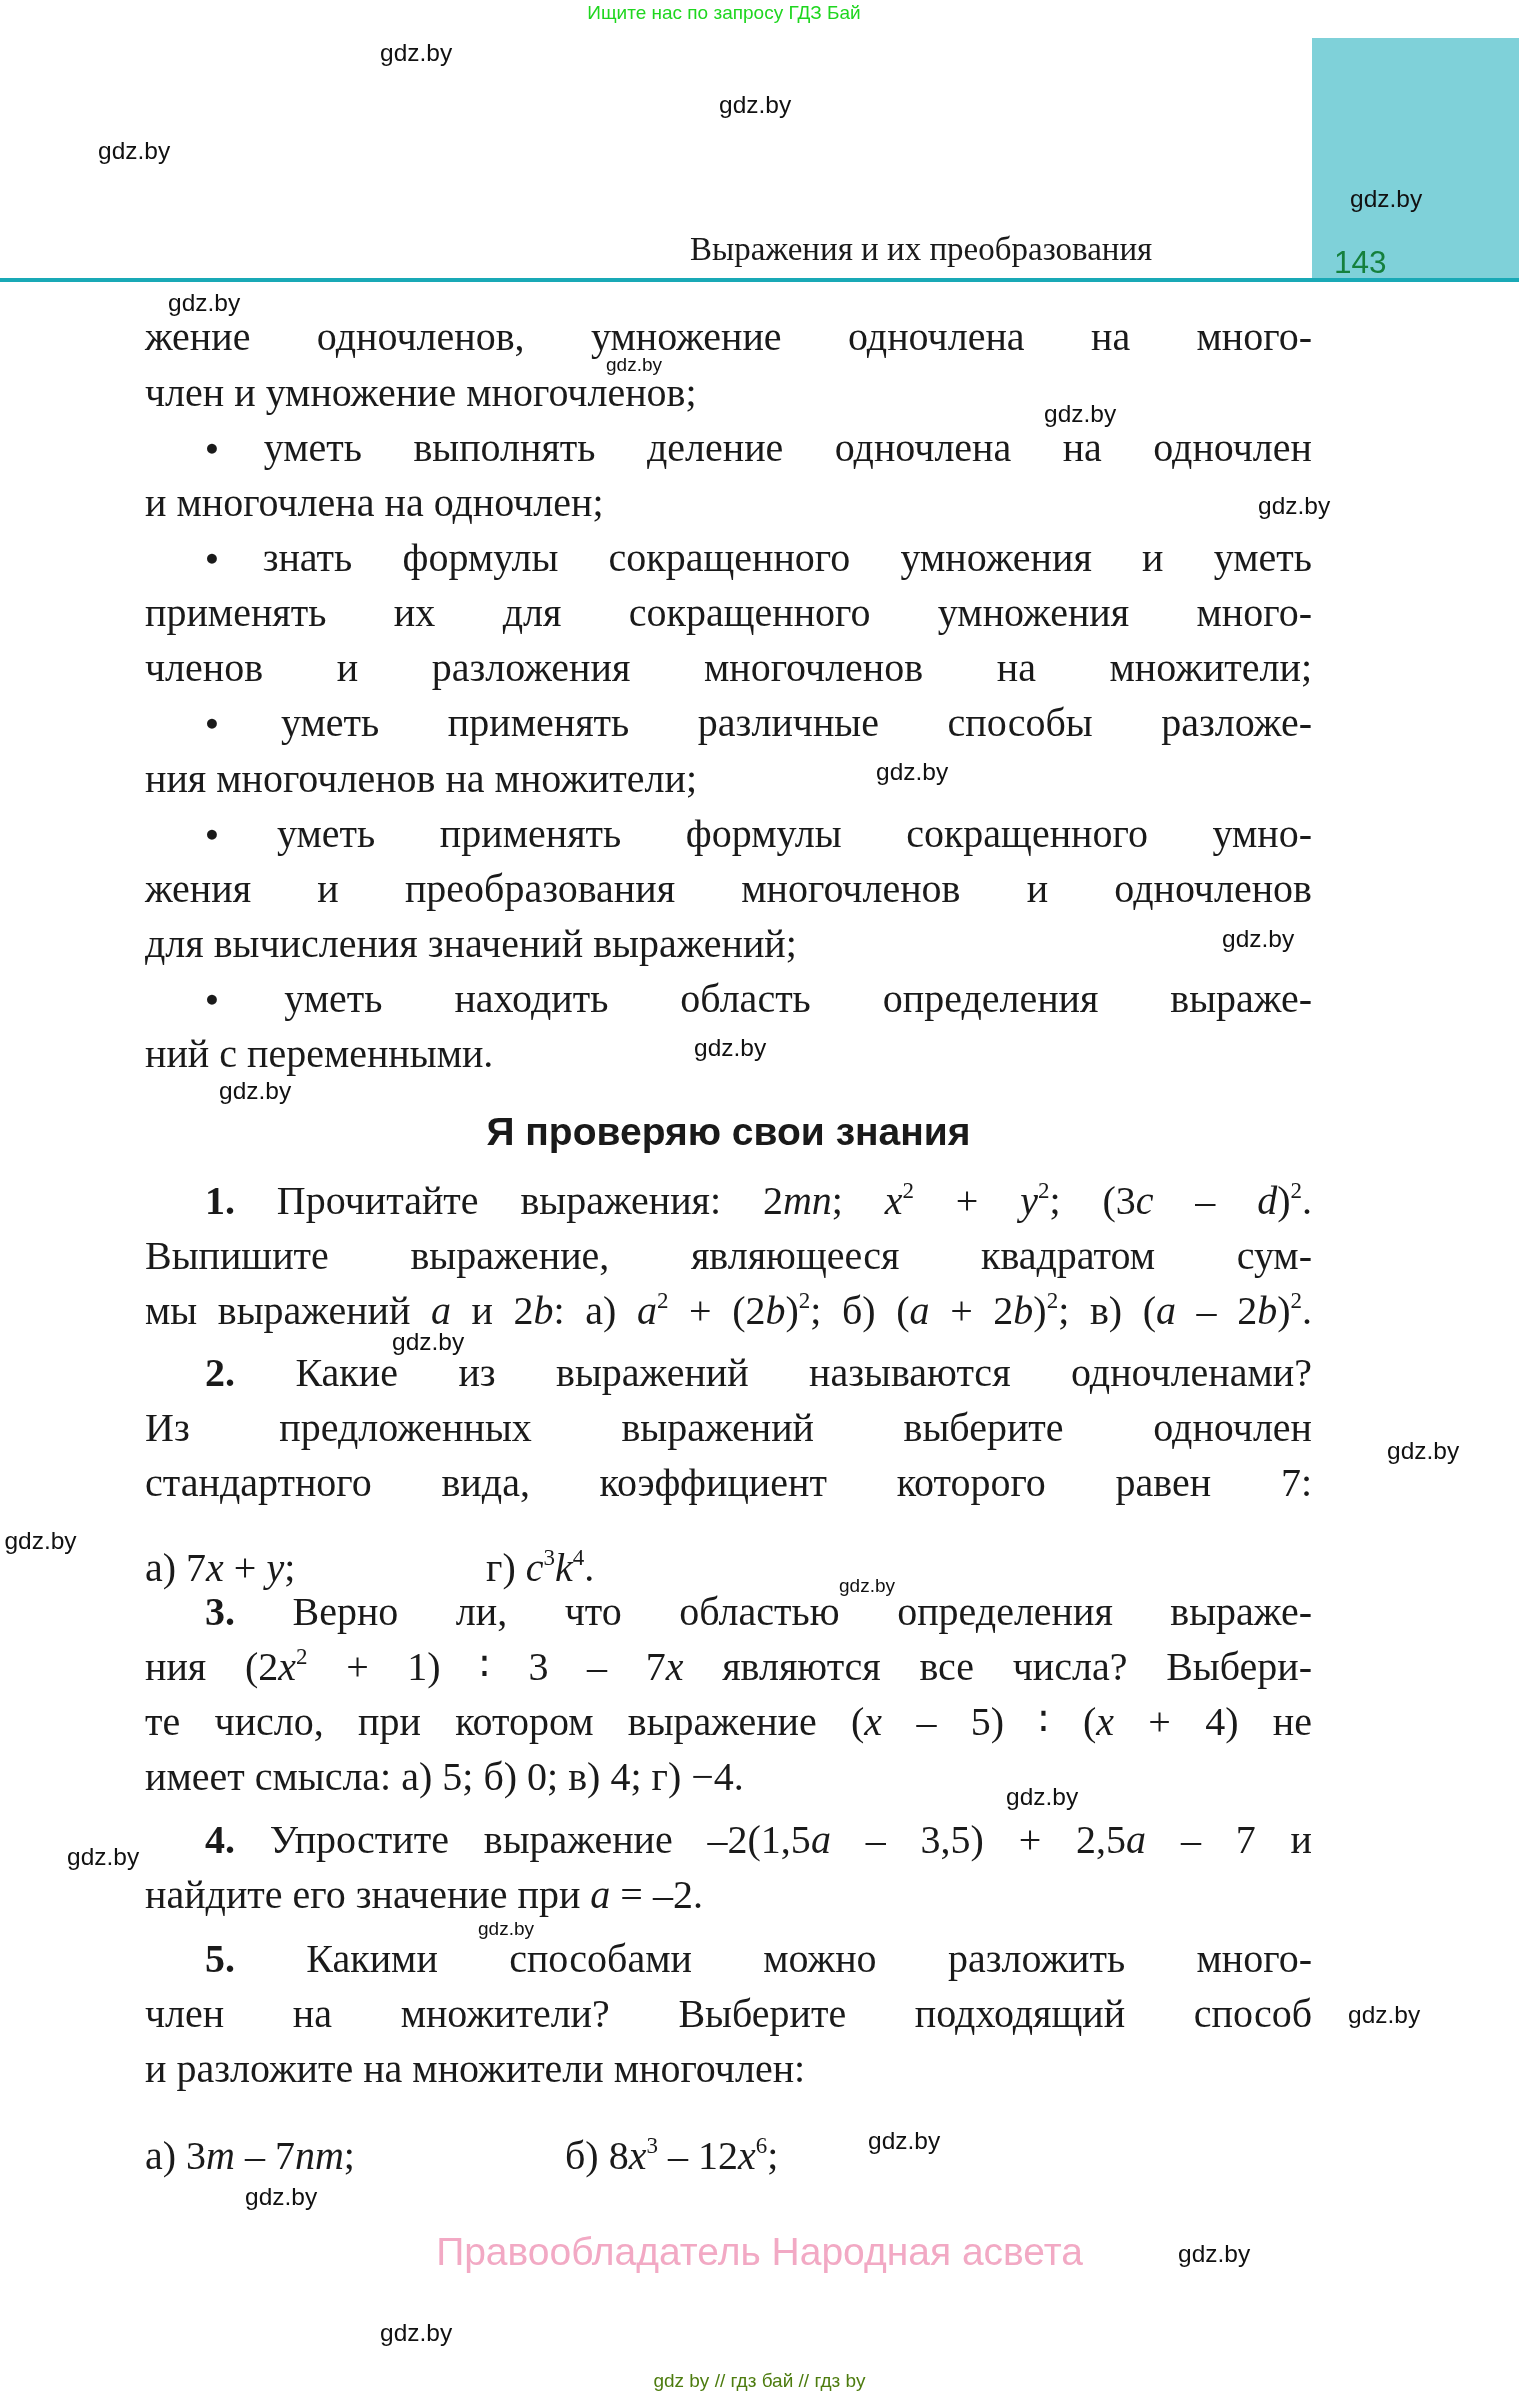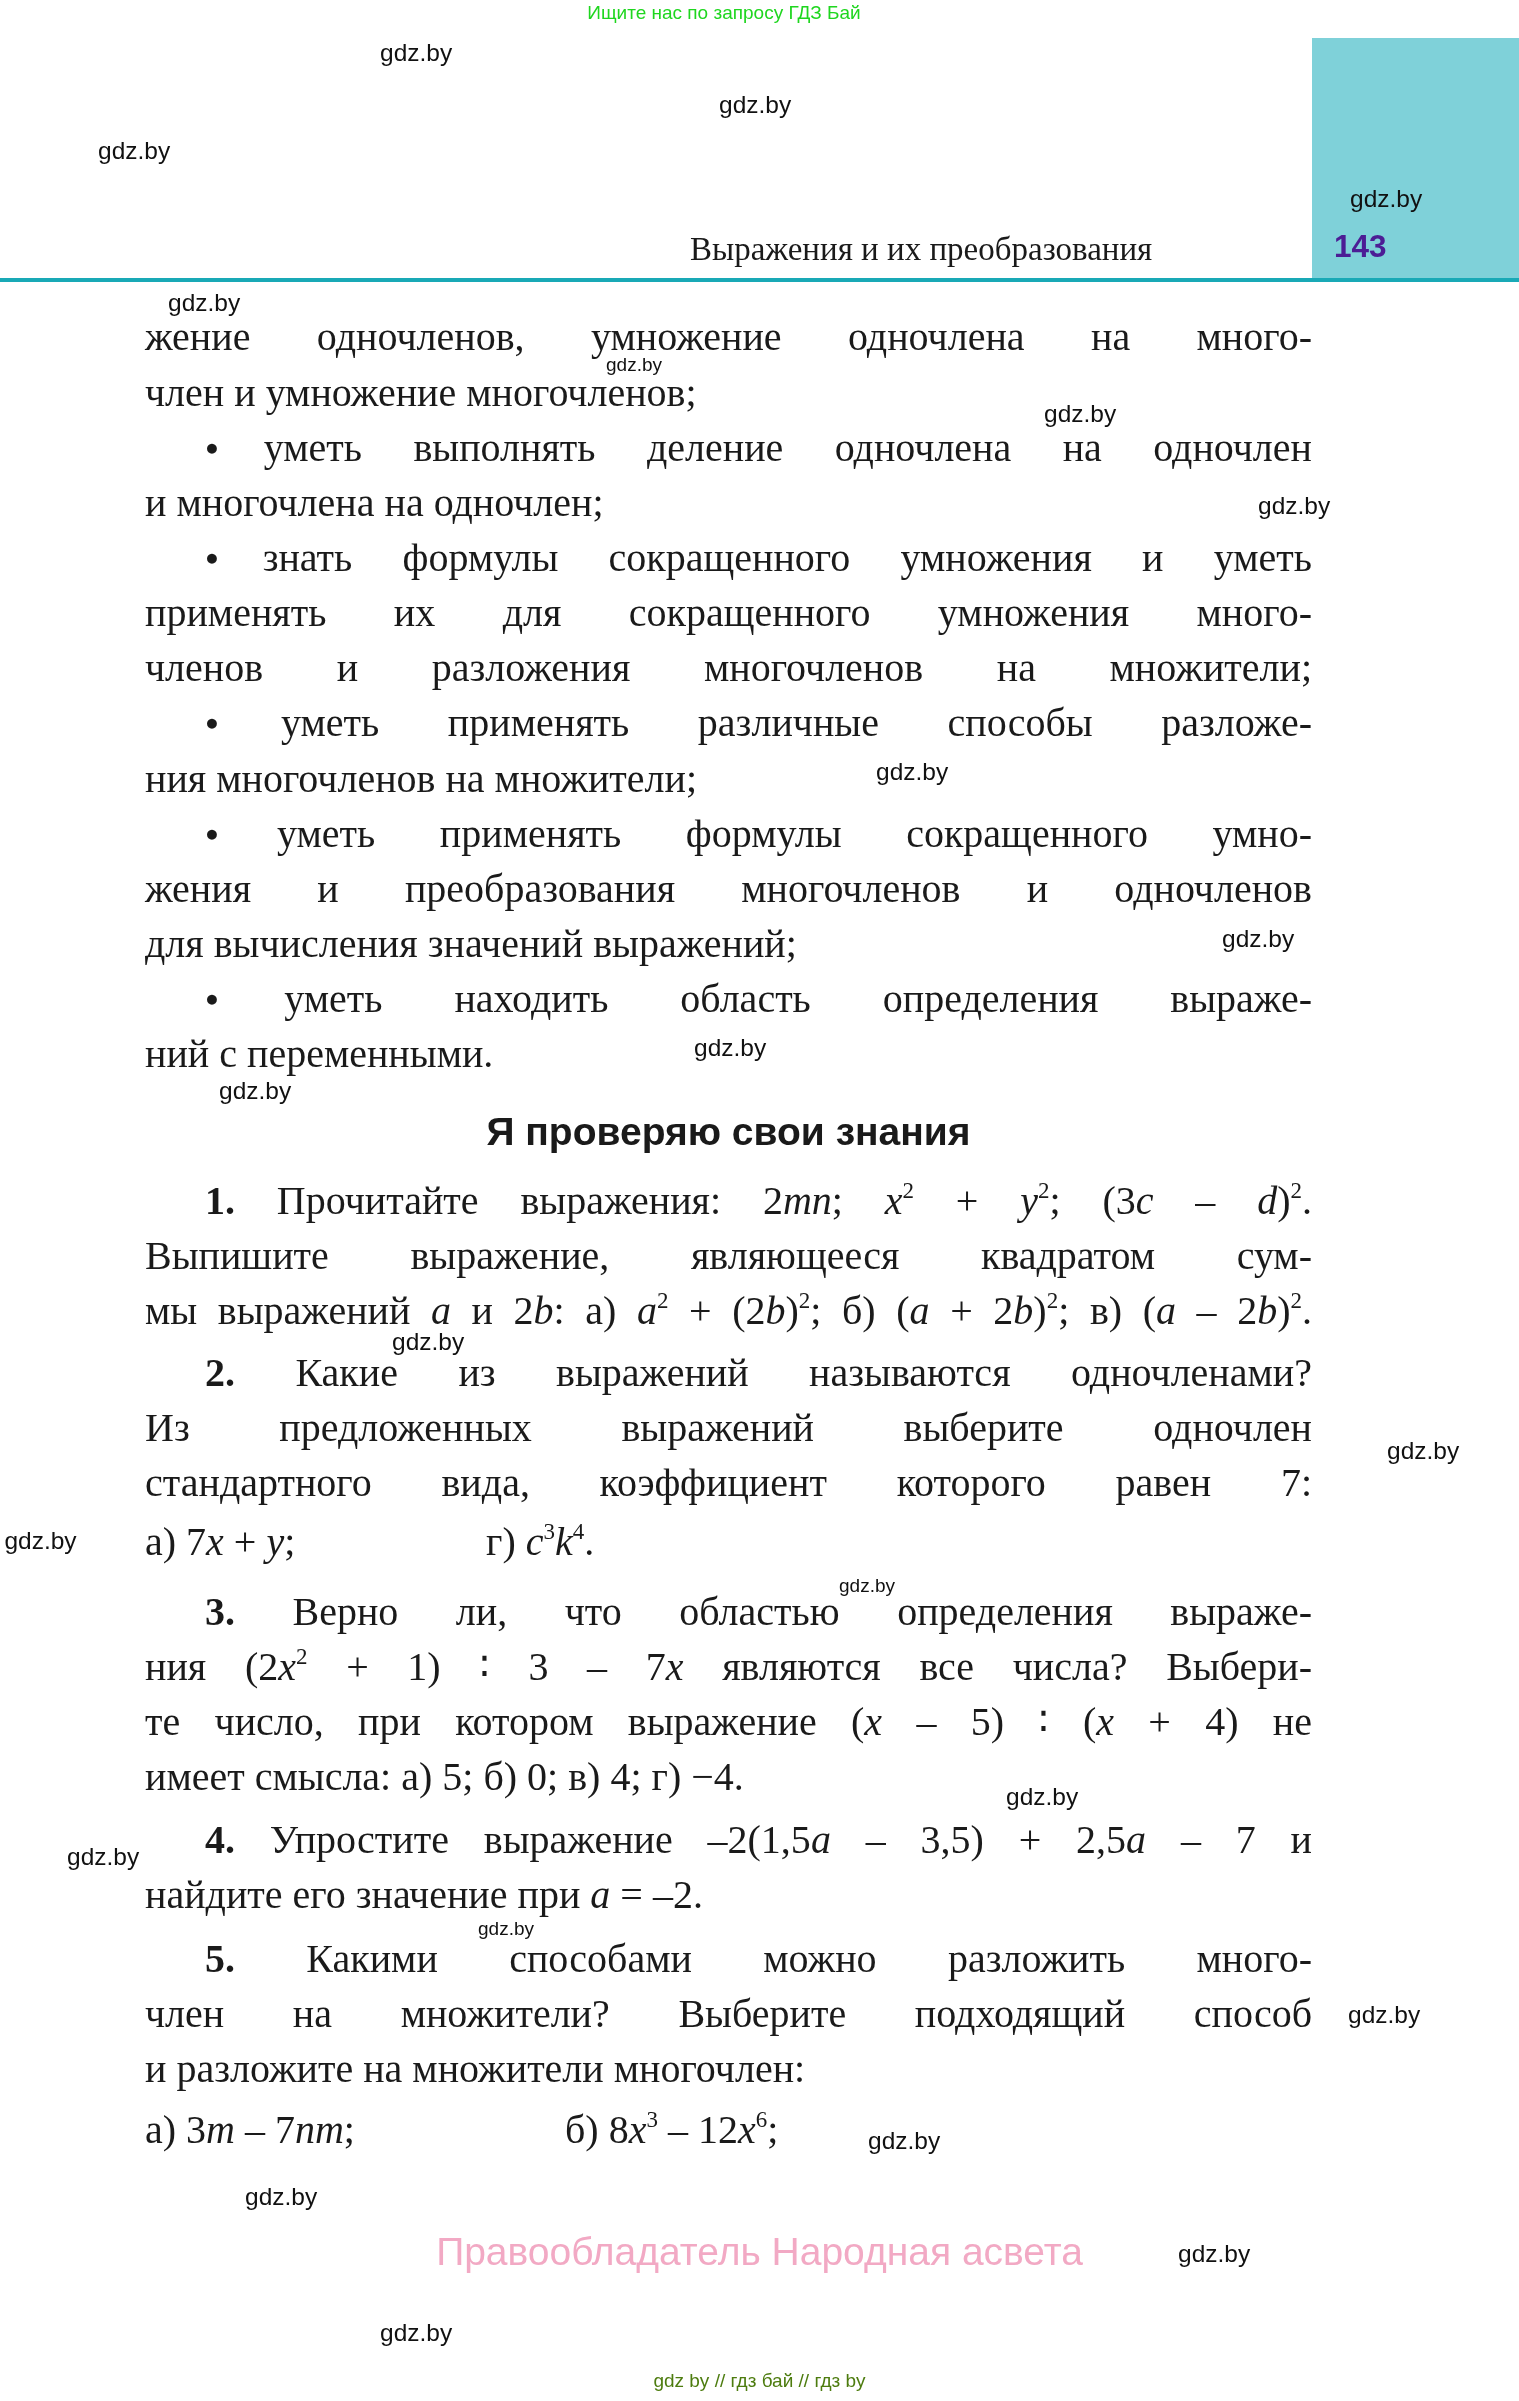--- a/index.html
+++ b/index.html
@@ -3,39 +3,39 @@
 <meta charset="utf-8">
 <style>
   html, body { margin: 0; padding: 0; background: #ffffff; }
   body { width: 1519px; height: 2401px; position: relative; overflow: hidden; }
   .abs { position: absolute; white-space: nowrap; }
   .serif { font-family: "Liberation Serif", "DejaVu Serif", serif; }
   .sans { font-family: "Liberation Sans", "DejaVu Sans", sans-serif; }
 
   .top-banner { top: 1.8px; left: 0; width: 1448px; text-align: center; font-size: 19px; color: #1fd61f; }
   .teal-box { left: 1312px; top: 38px; width: 207px; height: 242px; background: #7fd1d9; }
-  .page-num { left: 1334px; top: 228px; font-size: 31.5px; font-weight: bold; color: #4c1d95; }
+  .page-num { left: 1334px; top: 244px; font-size: 31.5px; font-weight: normal; color: #15803d; }
   .rule { left: 0; top: 278px; width: 1519px; height: 4.4px; background: #19a9b6; }
   .running-title { left: 690px; top: 231px; font-size: 33px; color: #1a1a1a; }
 
   .wm { font-size: 24.5px; color: #111; }
   .wm-sm { font-size: 19px; color: #111; }
 
   .line { left: 145px; width: 1167px; font-size: 40px; color: #1a1a1a; line-height: 49px; text-align: justify; text-align-last: justify; }
   .line.last { text-align-last: left; }
   .line.indent { padding-left: 60px; box-sizing: border-box; }
   .bul::before { content: "\25CF"; font-size: 23px; position: relative; top: -6.1px; margin-right: 3.5px; }
   .num { font-weight: bold; }
   i { font-style: italic; }
   sup { font-size: 23px; line-height: 0; position: relative; top: -1.8px; vertical-align: super; }
 
   .heading { left: 145px; width: 1167px; text-align: center; top: 1110px; font-size: 39px; font-weight: bold; color: #1a1a1a; }
 
   .opts { left: 145px; width: 1167px; font-size: 40px; color: #1a1a1a; line-height: 49px; display: flex; }
-  .opts span.o { display: inline-block; }
+  .opts span.o { display: inline-block; margin-top: 26px; }
 
   .footer-pink { left: 0; width: 1519px; text-align: center; top: 2230px; font-size: 39px; color: #f2a9c4; }
   .footer-links { left: 0; width: 1519px; text-align: center; top: 2370px; font-size: 19px; color: #4d7c0f; }
 </style>
 </head>
 <body>
 
 <div class="abs sans top-banner">Ищите нас по запросу ГДЗ Бай</div>
 
 <div class="abs teal-box"></div>

